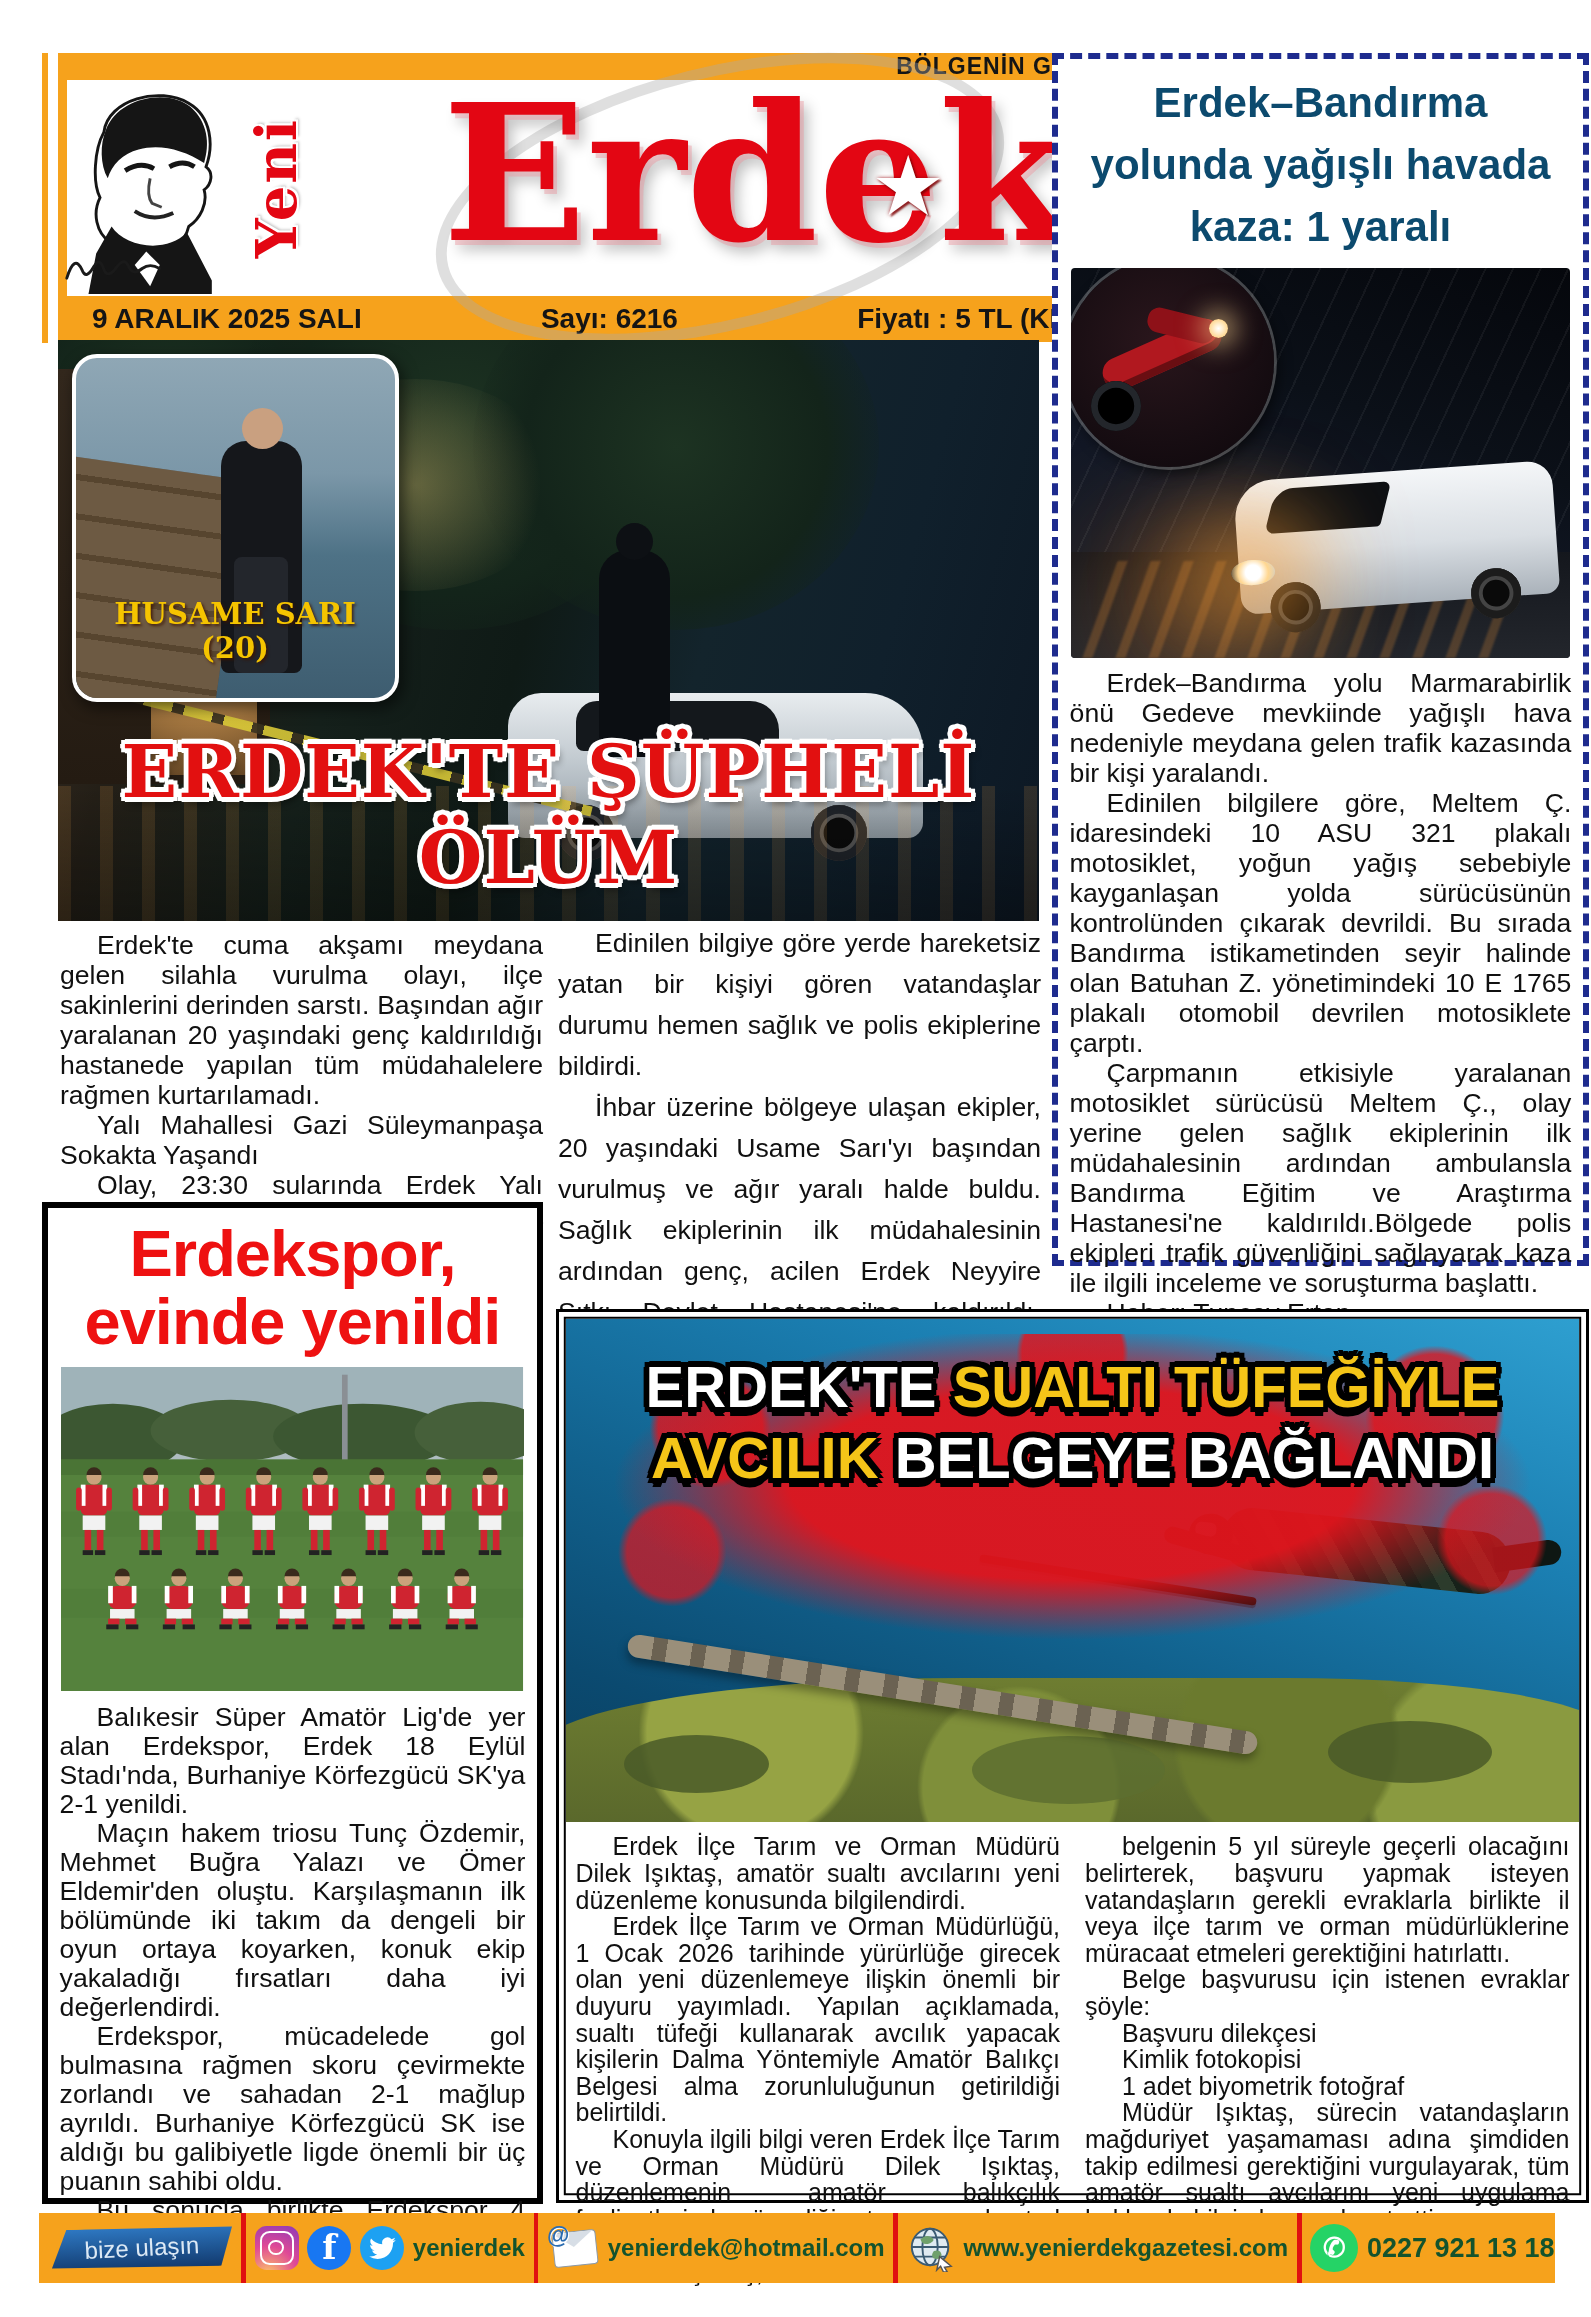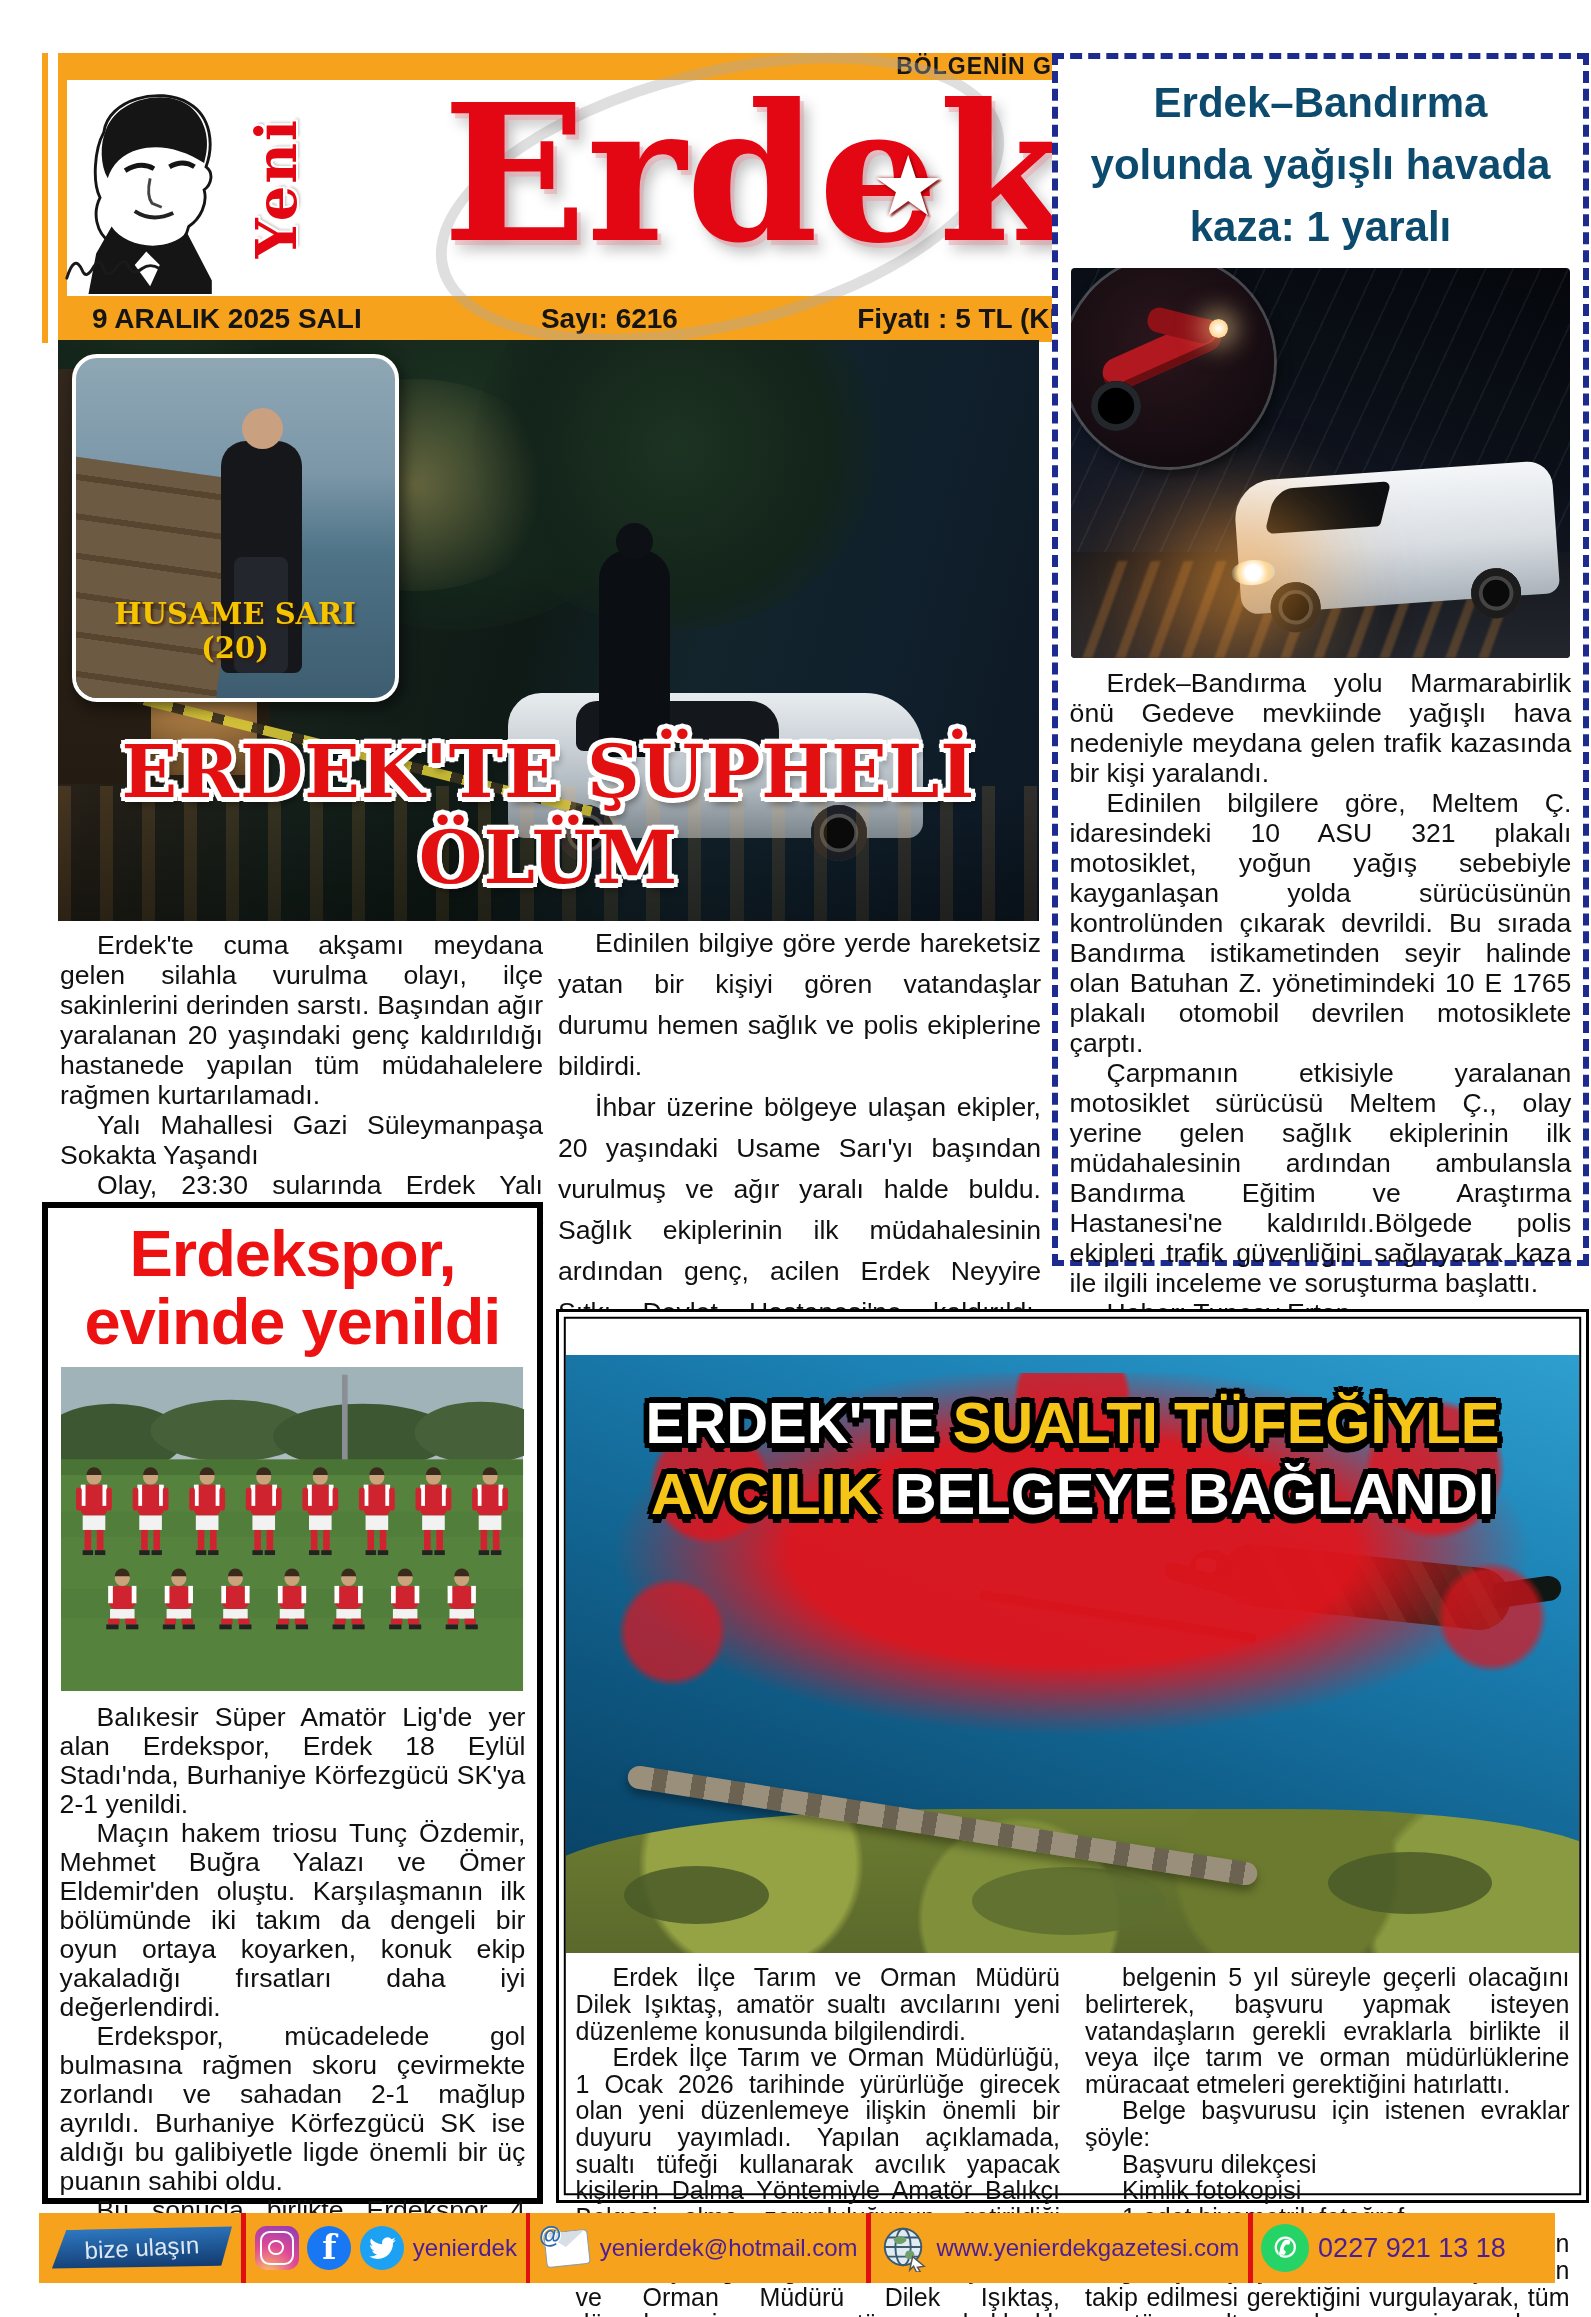--- a/index.html
+++ b/index.html
@@ -126,22 +126,22 @@
       box-sizing:border-box;padding:7.7px 11.6px;}
   .sports-headline{margin:3.9px 0 9.7px;text-align:center;font-weight:bold;font-size:65px;line-height:1.06;
       color:#EE1111;letter-spacing:-1px;}
   .team-photo{margin:1.9px 1.9px 11.6px;height:324px;}
   .team-photo svg{display:block;width:100%;height:100%;}
   .sports-text .body-p{line-height:29px;}
 
   
   .fishing-box{left:556px;top:1309px;width:1033px;height:894px;border:3.9px solid #000;background:#fff;
       box-sizing:border-box;box-shadow:inset 0 0 0 4.8px #fff, inset 0 0 0 6.8px #000;padding:6.8px;}
-  .uw-photo{position:relative;height:598px;overflow:hidden;background:
-      linear-gradient(200deg,#2e9fd0 0%,#1b7fb2 30%,#11618d 58%,#0b4a70 82%,#093e5f 100%); margin-top: 36px;}
+  .uw-photo{position:relative;height:503px;overflow:hidden;background:
+      linear-gradient(200deg,#2e9fd0 0%,#1b7fb2 30%,#11618d 58%,#0b4a70 82%,#093e5f 100%);}
   .uw-bed{position:absolute;left:-29px;right:-29px;bottom:-39px;height:183px;border-radius:40% 30% 0 0;
       background:radial-gradient(circle at 20% 30%,#96a344 0 12%,transparent 13%),
                  radial-gradient(circle at 45% 60%,#7f8f3a 0 16%,transparent 17%),
                  radial-gradient(circle at 70% 35%,#6b7a2e 0 14%,transparent 15%),
                  radial-gradient(circle at 90% 60%,#8a9a40 0 13%,transparent 14%),
                  linear-gradient(180deg,#6e7d31,#55632a);}
   .uw-rock{position:absolute;border-radius:50%;background:#4a5a28;opacity:.85;}
   .r1{left:58px;bottom:29px;width:145px;height:58px;}
   .r2{left:406px;bottom:17.4px;width:193px;height:68px;background:#5d6e30;}
   .r3{right:87px;bottom:39px;width:164px;height:62px;}
@@ -172,21 +172,21 @@
   .fish-cols{display:flex;gap:25px;padding:11.6px 9.7px 0;}
   .fish-col{flex:1;min-width:0;}
 
   
   .footer{left:39px;top:2213px;width:1516px;height:70px;background:#F6A21C;display:flex;align-items:center;
       padding:0 11.6px;box-sizing:border-box;gap:8.7px;overflow:hidden;}
   .ribbon{flex:0 0 auto;width:182px;height:44px;background:linear-gradient(180deg,#2e78c2,#123a6e);
       clip-path:polygon(9% 0,100% 12%,93% 100%,0 86%);color:#dce9f5;font-size:24px;display:flex;
       align-items:center;justify-content:center;transform:rotate(-3deg);}
   .vdiv{flex:0 0 auto;width:4.8px;height:70px;background:#E01010;}
-  .ftxt{font-weight:normal;font-size:24px;color:#4c1d95;white-space:nowrap;}
+  .ftxt{font-weight:bold;font-size:24px;color:#14532d;white-space:nowrap;}
   .fphone{font-size:27px;}
   .icon{flex:0 0 auto;display:inline-flex;align-items:center;justify-content:center;}
   .ig{width:44px;height:44px;border-radius:11.6px;position:relative;
       background:radial-gradient(circle at 30% 110%,#fdc468 0%,#df4996 50%,#8a3ab9 100%);}
   .ig:before{content:"";position:absolute;inset:4.8px;border:2.9px solid #fff;border-radius:9.7px;}
   .ig:after{content:"";position:absolute;left:13.5px;top:13.5px;width:11.6px;height:11.6px;border:2.9px solid #fff;border-radius:50%;}
   .fb{width:44px;height:44px;border-radius:50%;background:#1877F2;color:#fff;
       font-family:"DejaVu Serif",serif;font-weight:bold;font-size:33px;line-height:44px;justify-content:center;}
   .tw{width:44px;height:44px;border-radius:50%;background:#1DA1F2;}
   .mail{width:52px;height:44px;position:relative;}

